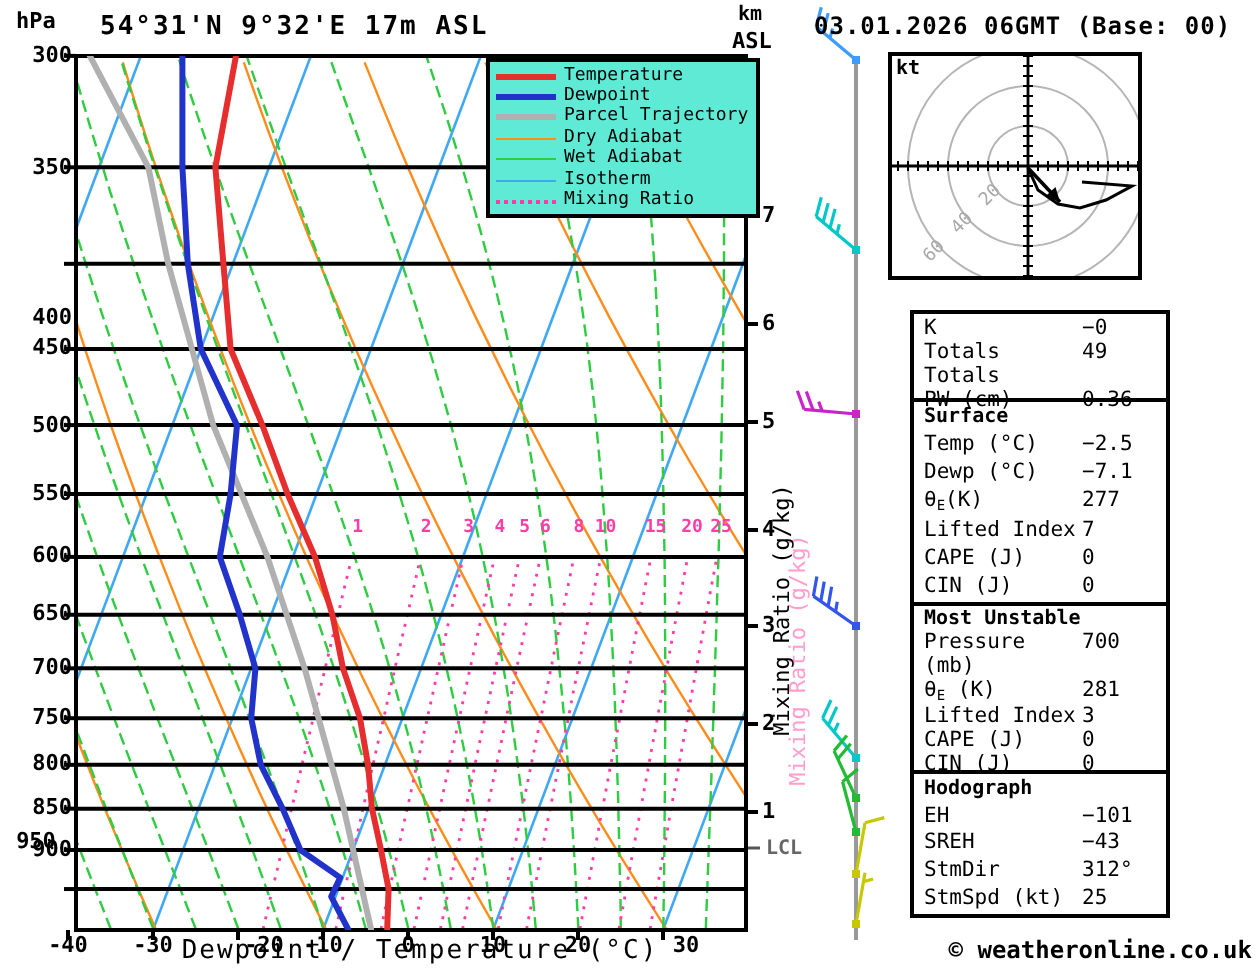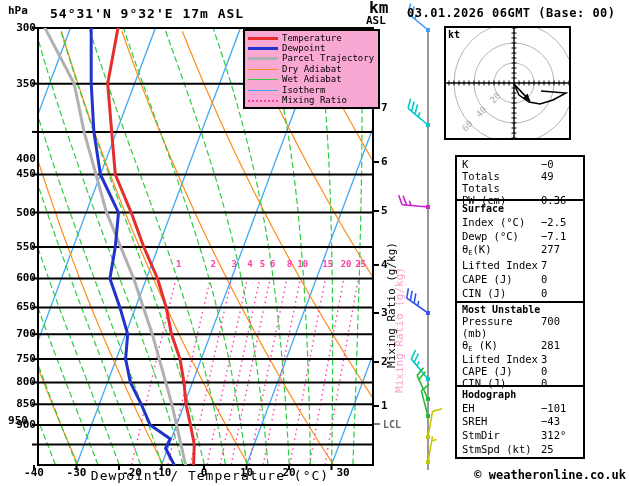--- a/index.html
+++ b/index.html
@@ -1,35 +1,35 @@
 <!DOCTYPE html>
 <html><head>
 <meta charset="utf-8">
 <style>
   html,body{margin:0;padding:0;background:#fff;font-family:"DejaVu Sans Mono","Liberation Mono",monospace;}
   #app{position:relative;width:629px;height:486px;background:#fff;overflow:hidden;}
   .abs{position:absolute;}
   .lbl{position:absolute;color:#000;white-space:nowrap;}
   #station-title{left:50px;top:6px;font-size:13px;font-weight:bold;letter-spacing:1px;}
   #hpa-label{left:8px;top:4px;font-size:11px;font-weight:bold;}
-  #km-label{left:369px;top:2px;font-size:16px;font-weight:bold;line-height:12px;}
+  #km-label{left:369px;top:2px;font-size:10px;font-weight:bold;line-height:12px;}
   #asl-label{left:366px;top:14px;font-size:11px;font-weight:bold;}
   #date-title{left:407px;top:6px;font-size:12px;font-weight:bold;letter-spacing:0.5px;}
   #x-axis-title{left:55px;top:468px;width:310px;text-align:center;font-size:13px;letter-spacing:1px;}
   #copyright{right:3px;top:468px;font-size:12px;font-weight:bold;}
   #mixing-axis-label{left:391px;top:305px;transform:translate(-50%,-50%) rotate(-90deg);font-size:11px;}
   #mixing-axis-label-pink{left:399px;top:330px;transform:translate(-50%,-50%) rotate(-90deg);font-size:11px;color:#ff9ecf;}
   #lcl-label{left:383px;top:419px;font-size:10px;color:#666;font-weight:bold;}
   #kt-label{left:448px;top:29px;font-size:10px;font-weight:bold;}
   .ptick{position:absolute;width:36px;text-align:right;font-size:11px;font-weight:bold;}
   .ttick{position:absolute;width:36px;text-align:center;font-size:11px;font-weight:bold;top:466px;}
   .ktick{position:absolute;left:381px;font-size:11px;font-weight:bold;}
   .wlabel{position:absolute;width:20px;text-align:center;font-size:9px;font-weight:bold;color:#ff3da6;top:259px;}
   .ringlbl{position:absolute;font-size:9px;color:#a8a8a8;transform:rotate(-45deg);}
-  #legend{left:243px;top:29px;width:130px;border:2px solid #000;background:#f9a8d4;padding:2px 0 1px 3px;z-index:5;}
+  #legend{left:243px;top:29px;width:130px;border:2px solid #000;background:#5eead4;padding:2px 0 1px 3px;z-index:5;}
   .legend-row{display:flex;align-items:center;height:10.4px;}
   .legend-swatch{width:30px;margin-right:4px;flex:none;}
   .legend-text{font-size:9px;line-height:9px;color:#000;}
   #info-panel{left:455px;top:155px;width:130px;z-index:5;}
   .info-box{border:2px solid #000;background:#fff;margin-top:-2px;display:flex;flex-direction:column;justify-content:space-around;padding:1px 5px;box-sizing:border-box;}
   .info-box:first-child{margin-top:0;}
   .info-title{text-align:left;font-size:10px;font-weight:bold;padding-right:14px;}
   .info-row{display:flex;font-size:10.5px;}
   .info-label{flex:none;width:79px;}
   .info-value{flex:none;}
@@ -322,21 +322,21 @@
           <div class="info-value">49</div>
         </div>
         <div class="info-row">
           <div class="info-label">PW (cm)</div>
           <div class="info-value">0.36</div>
         </div>
       </div>
       <div class="info-box" style="height: 104px;">
         <div class="info-title">Surface</div>
         <div class="info-row">
-          <div class="info-label">Index (°C)</div>
+          <div class="info-label">Temp (°C)</div>
           <div class="info-value">−2.5</div>
         </div>
         <div class="info-row">
           <div class="info-label">Dewp (°C)</div>
           <div class="info-value">−7.1</div>
         </div>
         <div class="info-row">
           <div class="info-label">θ<sub class="th">E</sub>(K)</div>
           <div class="info-value">277</div>
         </div>

